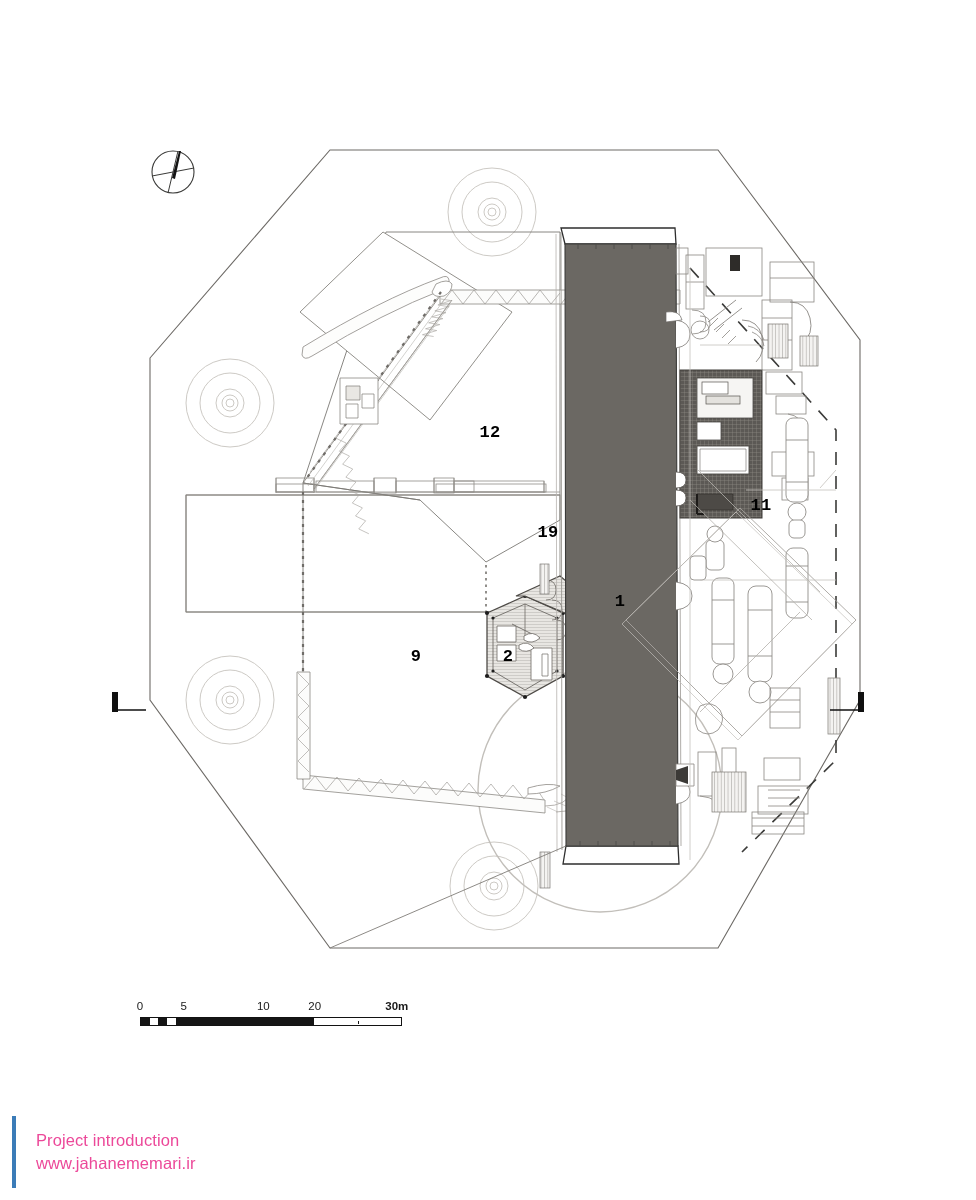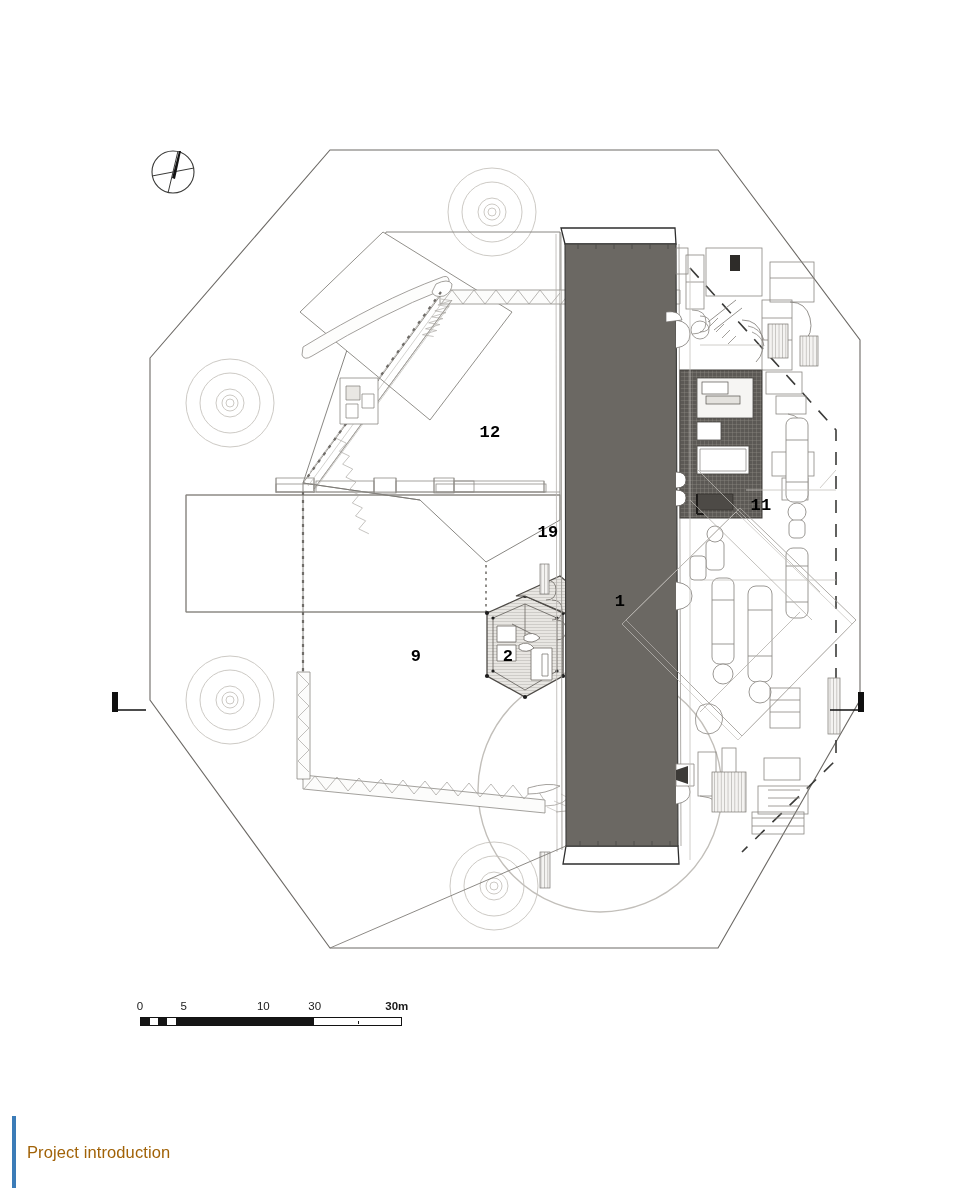--- a/index.html
+++ b/index.html
@@ -42,22 +42,22 @@
     align-items: center;
   }
   #caption-rule {
     width: 4px;
     height: 72px;
     background: #3b7cb8;
     margin-left: 12px;
     flex: 0 0 auto;
   }
   #caption-text {
-    margin-left: 11px;
-    color: #a16207;
+    margin-left: 20px;
+    color: #ec4899;
     font-size: 16.5px;
     line-height: 23px;
     letter-spacing: 0.1px;
   }
   #caption-text div { white-space: nowrap; }
 
   
   .room-label {
     position: absolute;
     font-family: Liberation Mono, monospace;
@@ -475,21 +475,21 @@
   <div class="room-label" style="left:508px; top:656px;">2</div>
   <div class="room-label" style="left:761px; top:505px;">11</div>
   <div class="room-label" style="left:490px; top:432px;">12</div>
   <div class="room-label" style="left:548px; top:532px;">19</div>
   <div class="room-label" style="left:416px; top:656px;">9</div>
 
   <div id="scalebar">
     <div class="sb-tick-label" style="left:0%;">0</div>
     <div class="sb-tick-label" style="left:16.67%;">5</div>
     <div class="sb-tick-label" style="left:33.33%;margin-left:36px;">10</div>
-    <div class="sb-tick-label" style="left:66.67%;">30</div>
+    <div class="sb-tick-label" style="left:66.67%;">20</div>
     <div class="sb-tick-label" style="left:98%;font-weight:bold;">30m</div>
     <div class="sb-track">
       <div class="sb-seg" style="left:0%;     width:3.33%;"></div>
       <div class="sb-seg" style="left:6.67%;  width:3.33%;"></div>
       <div class="sb-seg" style="left:13.33%; width:3.33%;"></div>
       <div class="sb-seg" style="left:3.33%;  width:0%;"></div>
       <div class="sb-seg" style="left:16.67%; width:16.67%;"></div>
       <div class="sb-seg" style="left:33.33%; width:33.33%;"></div>
       <div class="sb-seg" style="left:66.67%; width:0%;"></div>
       <div class="sb-mid" style="left:25%;"></div>
@@ -497,14 +497,15 @@
       <div class="sb-mid" style="left:83.33%;"></div>
     </div>
   </div>
 
 </div>
 
 <div id="caption-block">
   <div id="caption-rule"></div>
   <div id="caption-text">
     <div>Project introduction</div>
+    <div>www.jahanememari.ir</div>
   </div>
 </div>
 
 </body></html>

